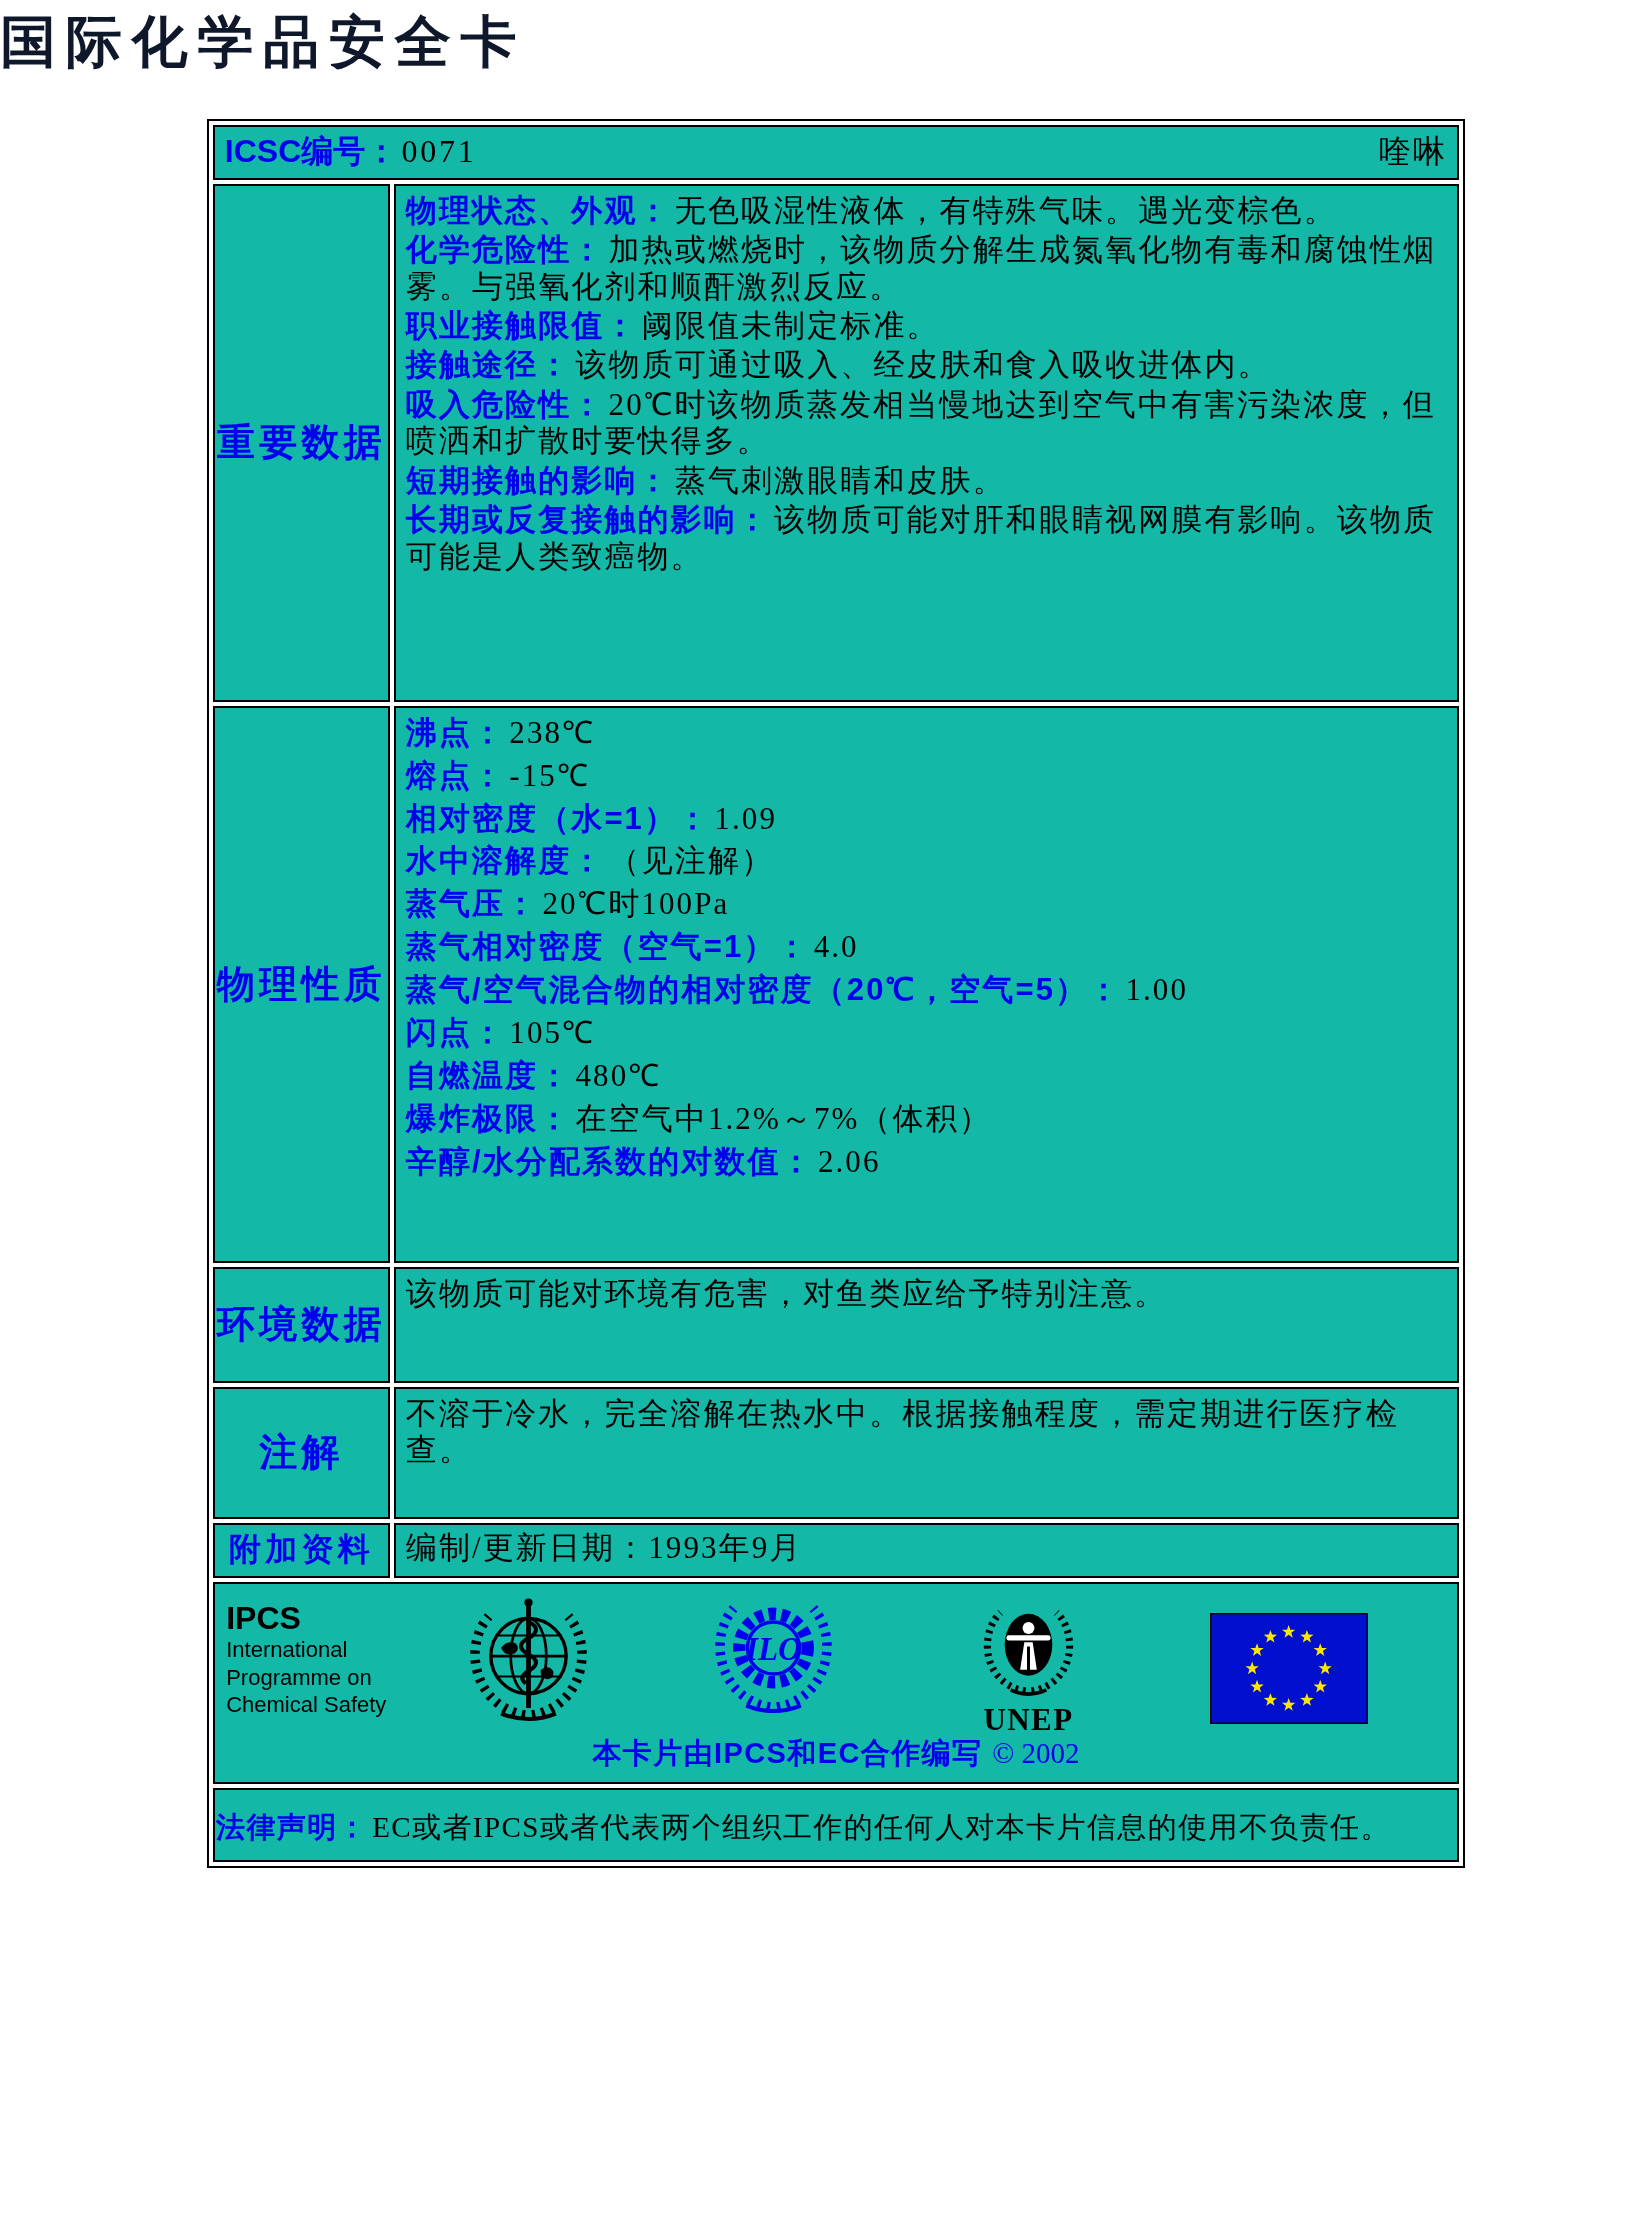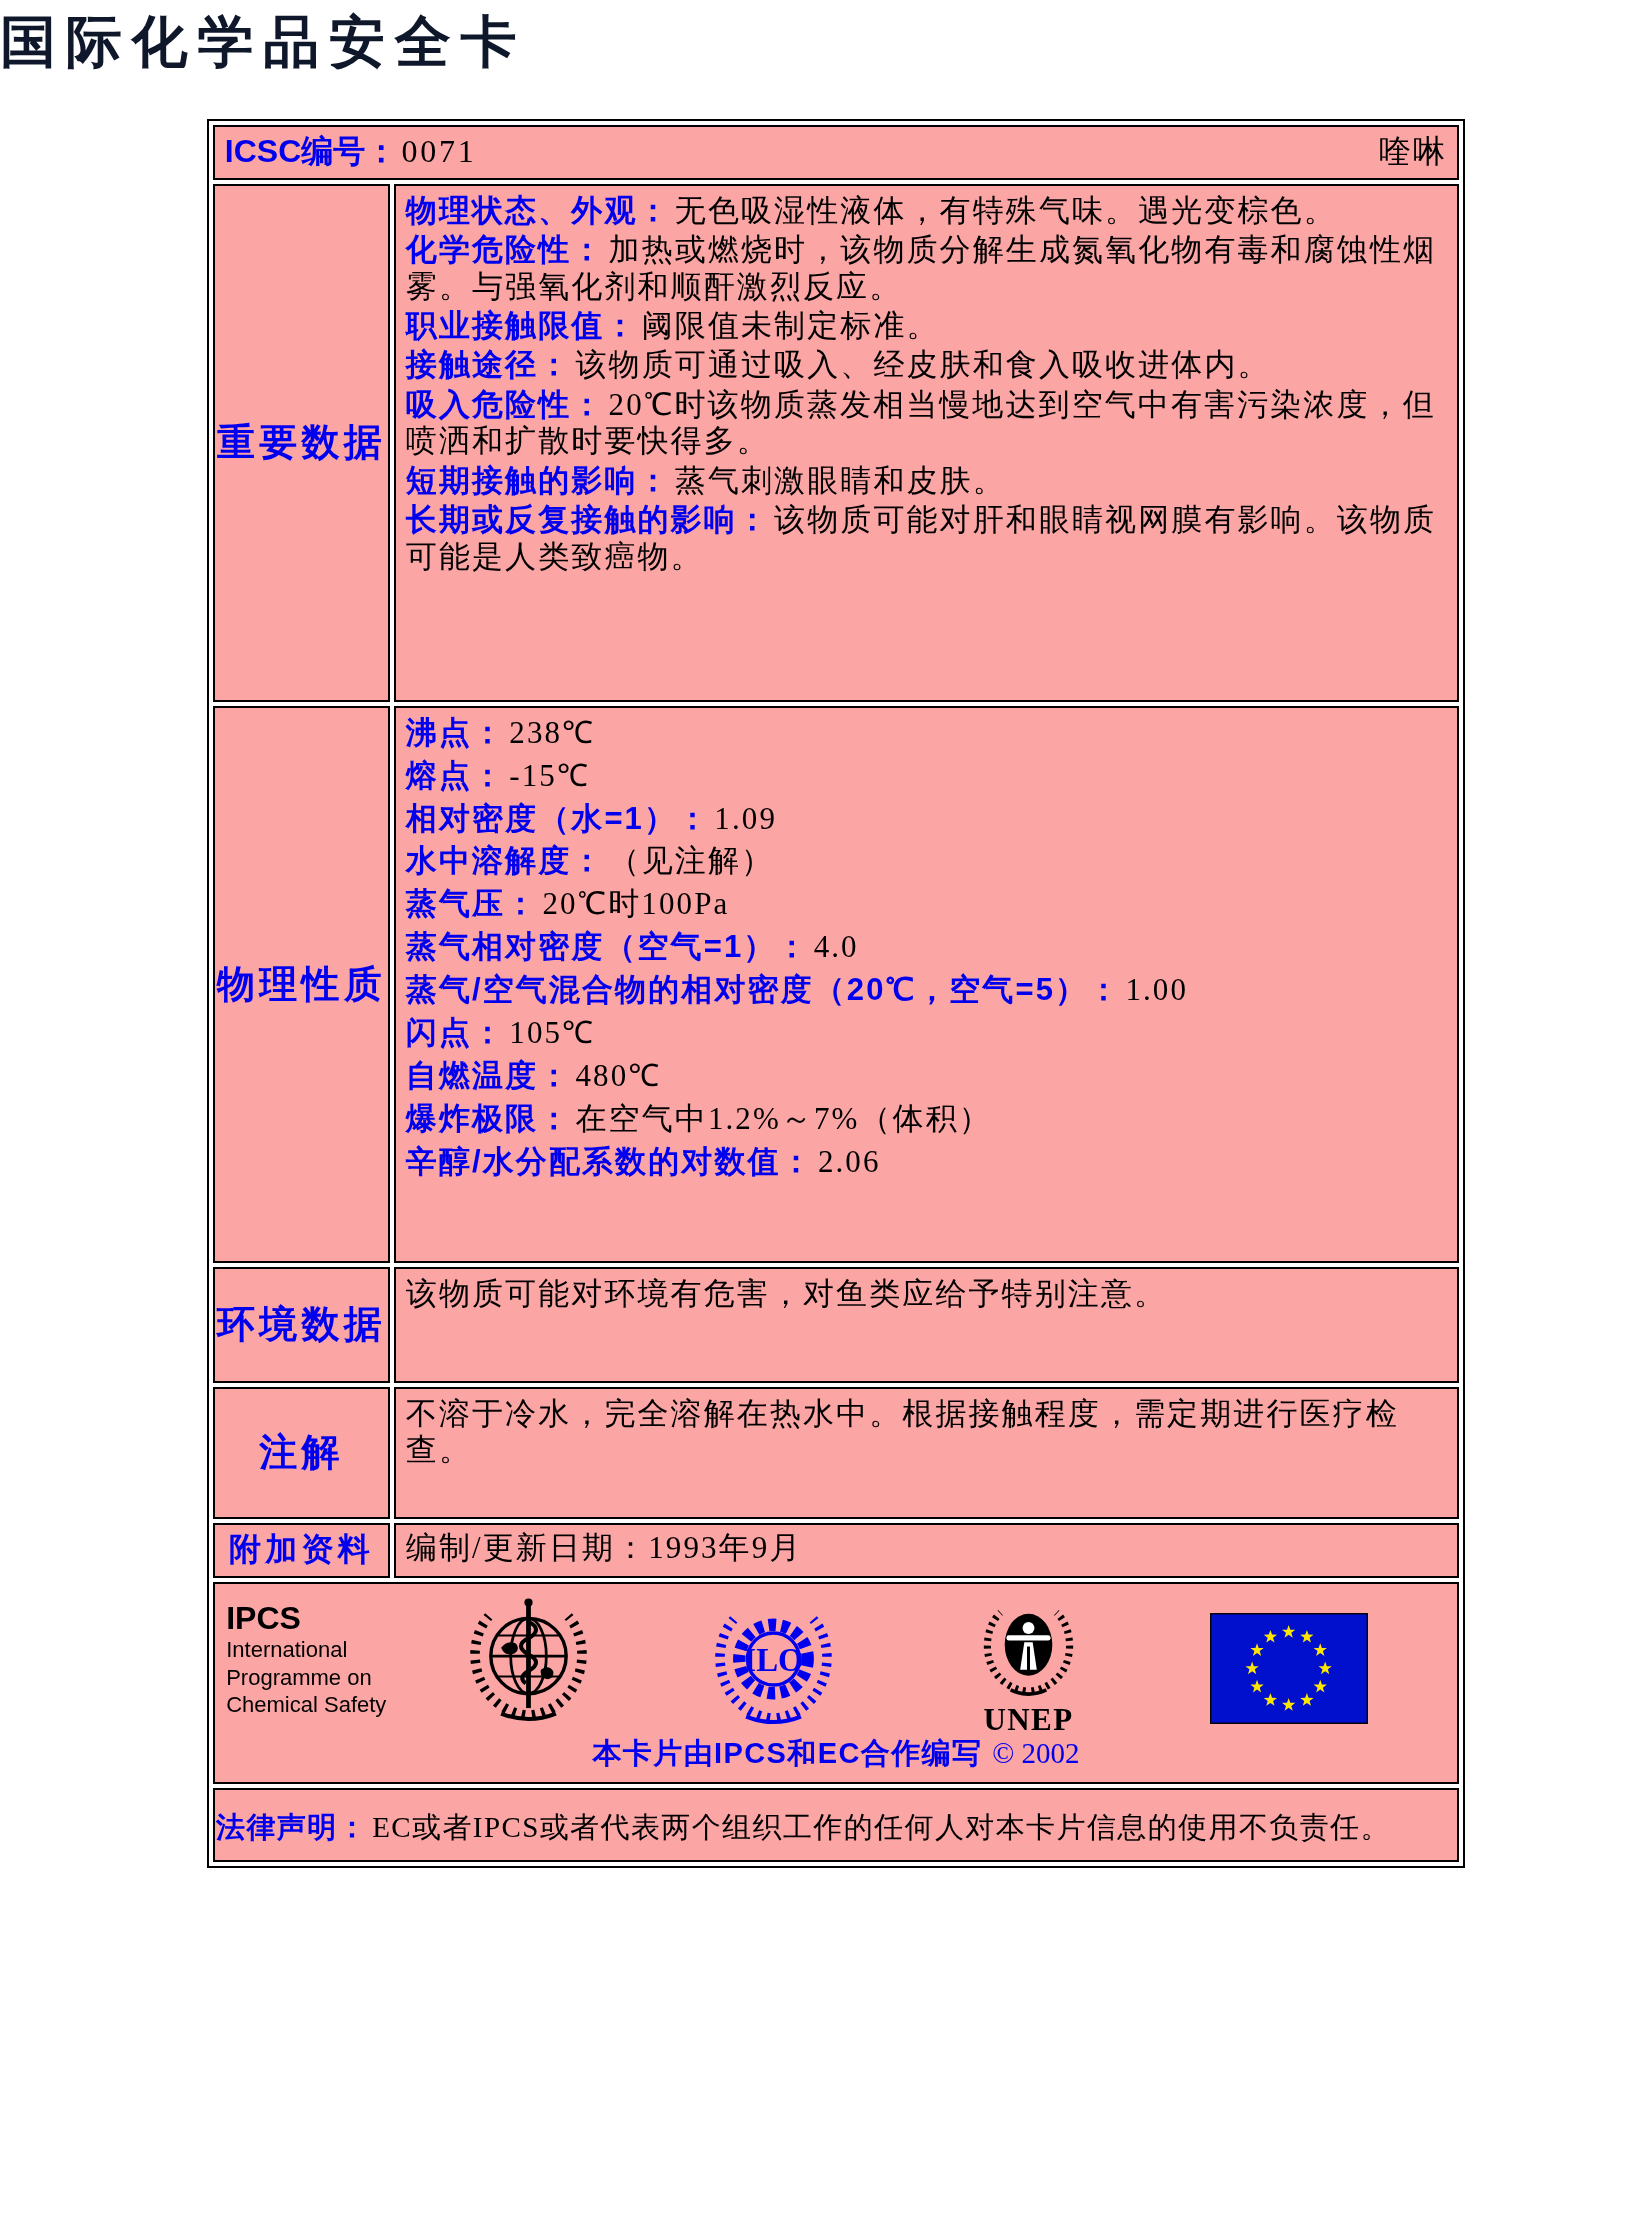--- a/index.html
+++ b/index.html
@@ -10,21 +10,21 @@
   .page-title{
     margin:11.2px 0 0 0;text-align:left;color:#0f172a;
     font-family:"Liberation Sans", sans-serif;font-weight:bold;
     font-size:56px;line-height:1.1;letter-spacing:9.8px;
   }
   table.card{
     margin:46px 0 0 207px;width:1258px;table-layout:fixed;
     border:2.8px solid #000;border-collapse:separate;border-spacing:4.9px;
     background:#fff;
   }
-  td{border:2.1px solid #000;vertical-align:top;background:#fca5a5;box-sizing:border-box;}
+  td{border:2.1px solid #000;vertical-align:top;background:#14b8a6;box-sizing:border-box;}
   td.lab{
     vertical-align:middle;text-align:center;color:#0000EE;
     font-family:"Liberation Sans", sans-serif;font-weight:bold;
     font-size:38px;letter-spacing:4.2px;
   }
   td.cnt{padding:7px 9.8px;font-size:31px;line-height:1.18;letter-spacing:2.1px;}
   .pline{margin:0 0 2.8px 0;}
   .phys .pline{margin:0 0 6.3px 0;}
   .k{
     color:#0000EE;font-family:"Liberation Sans", sans-serif;font-weight:bold;
@@ -35,21 +35,21 @@
   .hdr-flex{display:flex;justify-content:space-between;align-items:center;font-size:32px;}
   .hdr-left{white-space:nowrap;}
   .hdr-left .v{letter-spacing:2.8px;}
   .chem-name{letter-spacing:2.1px;}
   td.logos-cell{position:relative;padding:0;}
   .ipcs-block{position:absolute;left:11.2px;top:17px;font-family:"Liberation Sans", sans-serif;}
   .ipcs-acronym{font-size:32px;font-weight:bold;line-height:1.1;}
   .ipcs-line{font-size:22px;line-height:1.25;}
   .logo{position:absolute;}
   .logo-who{left:245px;top:8.4px;}
-  .logo-ilo{left:490px;top:12px;}
+  .logo-ilo{left:490px;top:1px;font-style:italic;}
   .logo-unep{left:754px;top:5.6px;text-align:center;width:119px;}
   .unep-word{font-family:"Liberation Serif", serif;font-weight:bold;font-size:31px;
     letter-spacing:1.4px;line-height:1;margin-top:-4.2px;}
   .logo-eu{left:995px;top:29px;}
   .card-caption{
     position:absolute;left:0;right:0;bottom:8.4px;text-align:center;
     font-size:29px;color:#0000EE;
   }
   .card-caption .cap{font-family:"Liberation Sans", sans-serif;font-weight:bold;letter-spacing:1.4px;}
   .card-caption .cop{font-family:"Liberation Serif", serif;font-weight:normal;margin-left:9.8px;}

